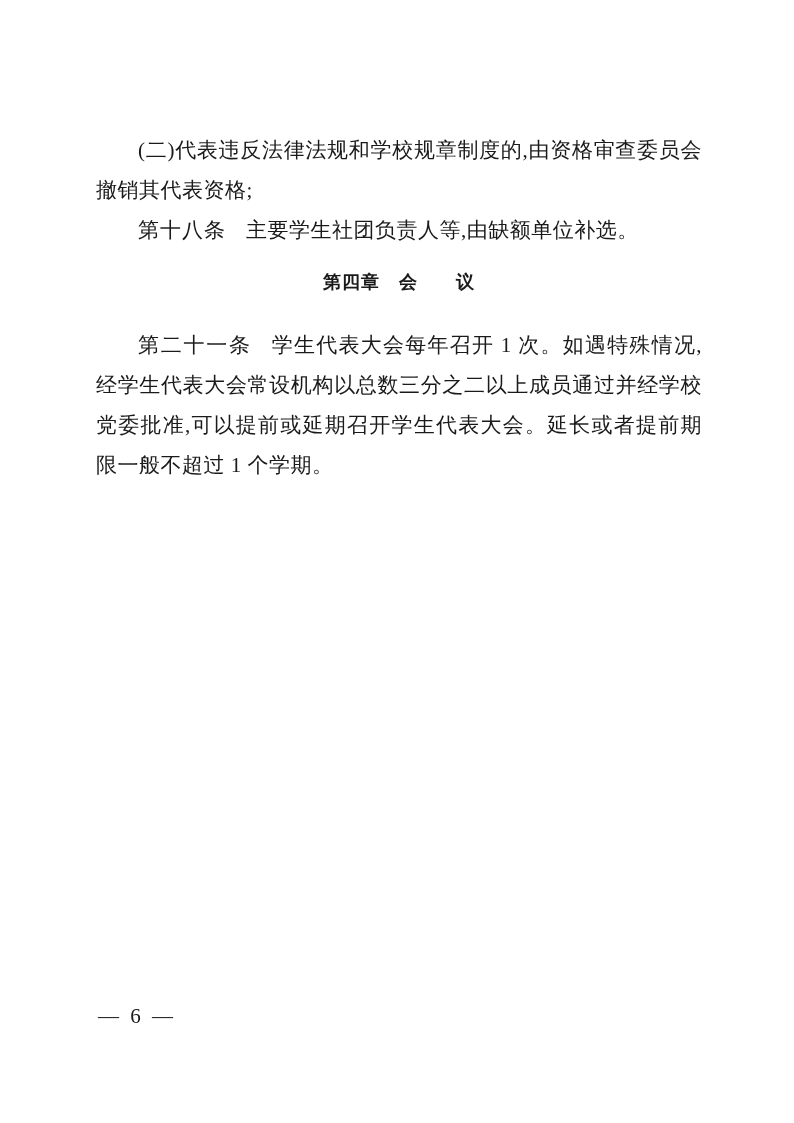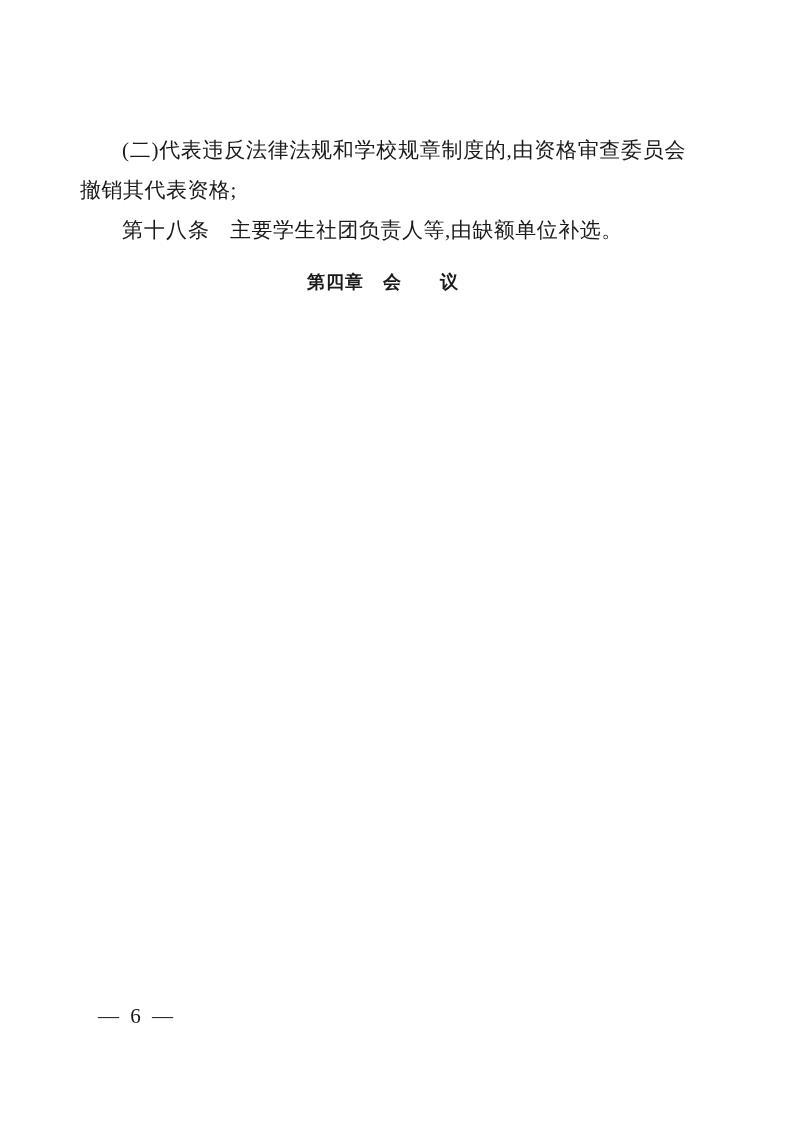--- a/index.html
+++ b/index.html
@@ -11,21 +11,21 @@
     position: relative;
     width: 794px;
     height: 1123px;
     background: #ffffff;
     overflow: hidden;
     font-family: "Liberation Serif", "DejaVu Serif", serif;
     color: #1a1a1a;
   }
   .content {
     position: absolute;
-    left: 80px;
+    left: 96px;
     top: 130px;
     width: 606px;
   }
   .para {
     margin: 0;
     font-size: 21px;
     line-height: 40px;
     letter-spacing: 0.5px;
     text-align: justify;
     text-indent: 2em;
@@ -69,17 +69,18 @@
     <p class="para"><b class="lead"></b><span>(二)代表违反法律法规和学校规章制度的,由资格审查委员会撤销其代表资格;</span></p>
 
 
     <p class="para"><b class="lead">第十八条</b><span>主要学生社团负责人等,由缺额单位补选。</span></p>
 
 
 
 
     <h2 class="chapter">第四章　会　　议</h2>
 
+    <p class="para"><b class="lead">第二十一条</b><span>学生代表大会每年召开 1 次。如遇特殊情况,经学生代表大会常设机构以总数三分之二以上成员通过并经学校党委批准,可以提前或延期召开学生代表大会。延长或者提前期限一般不超过 1 个学期。</span></p>
 
   </div>
 
   <div class="footer">— 6 —</div>
 </div>
 
 </body></html>

